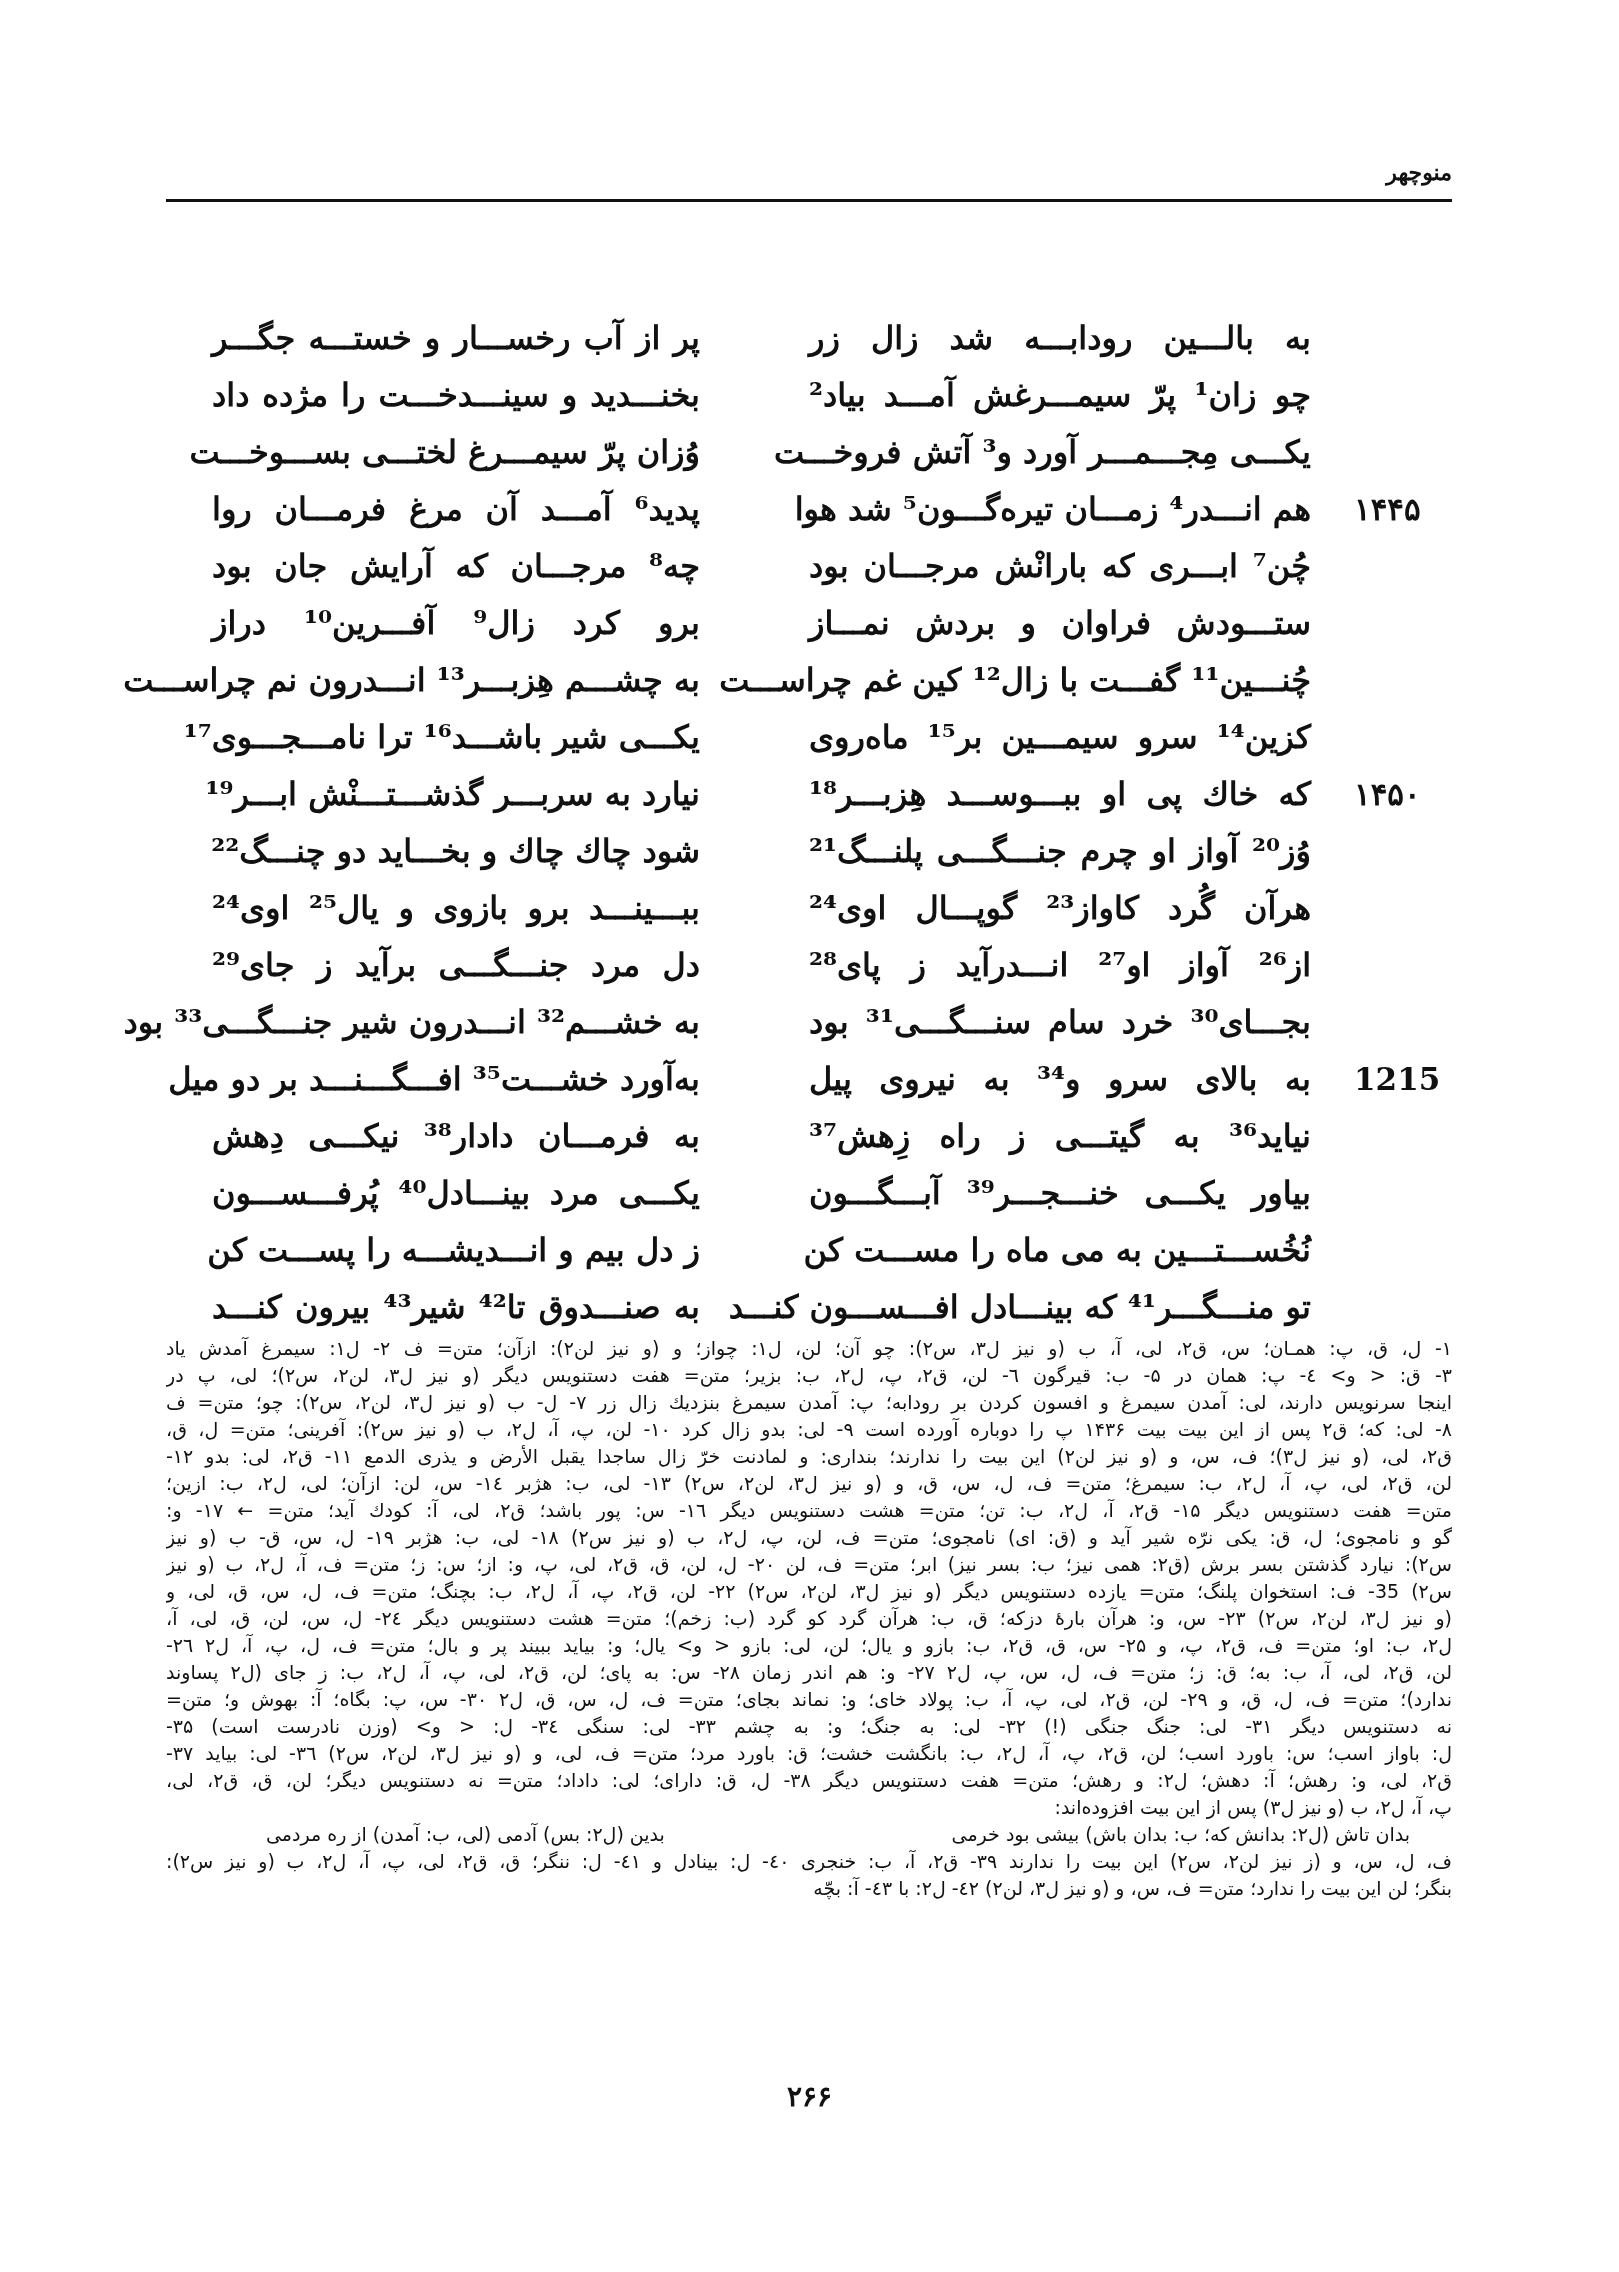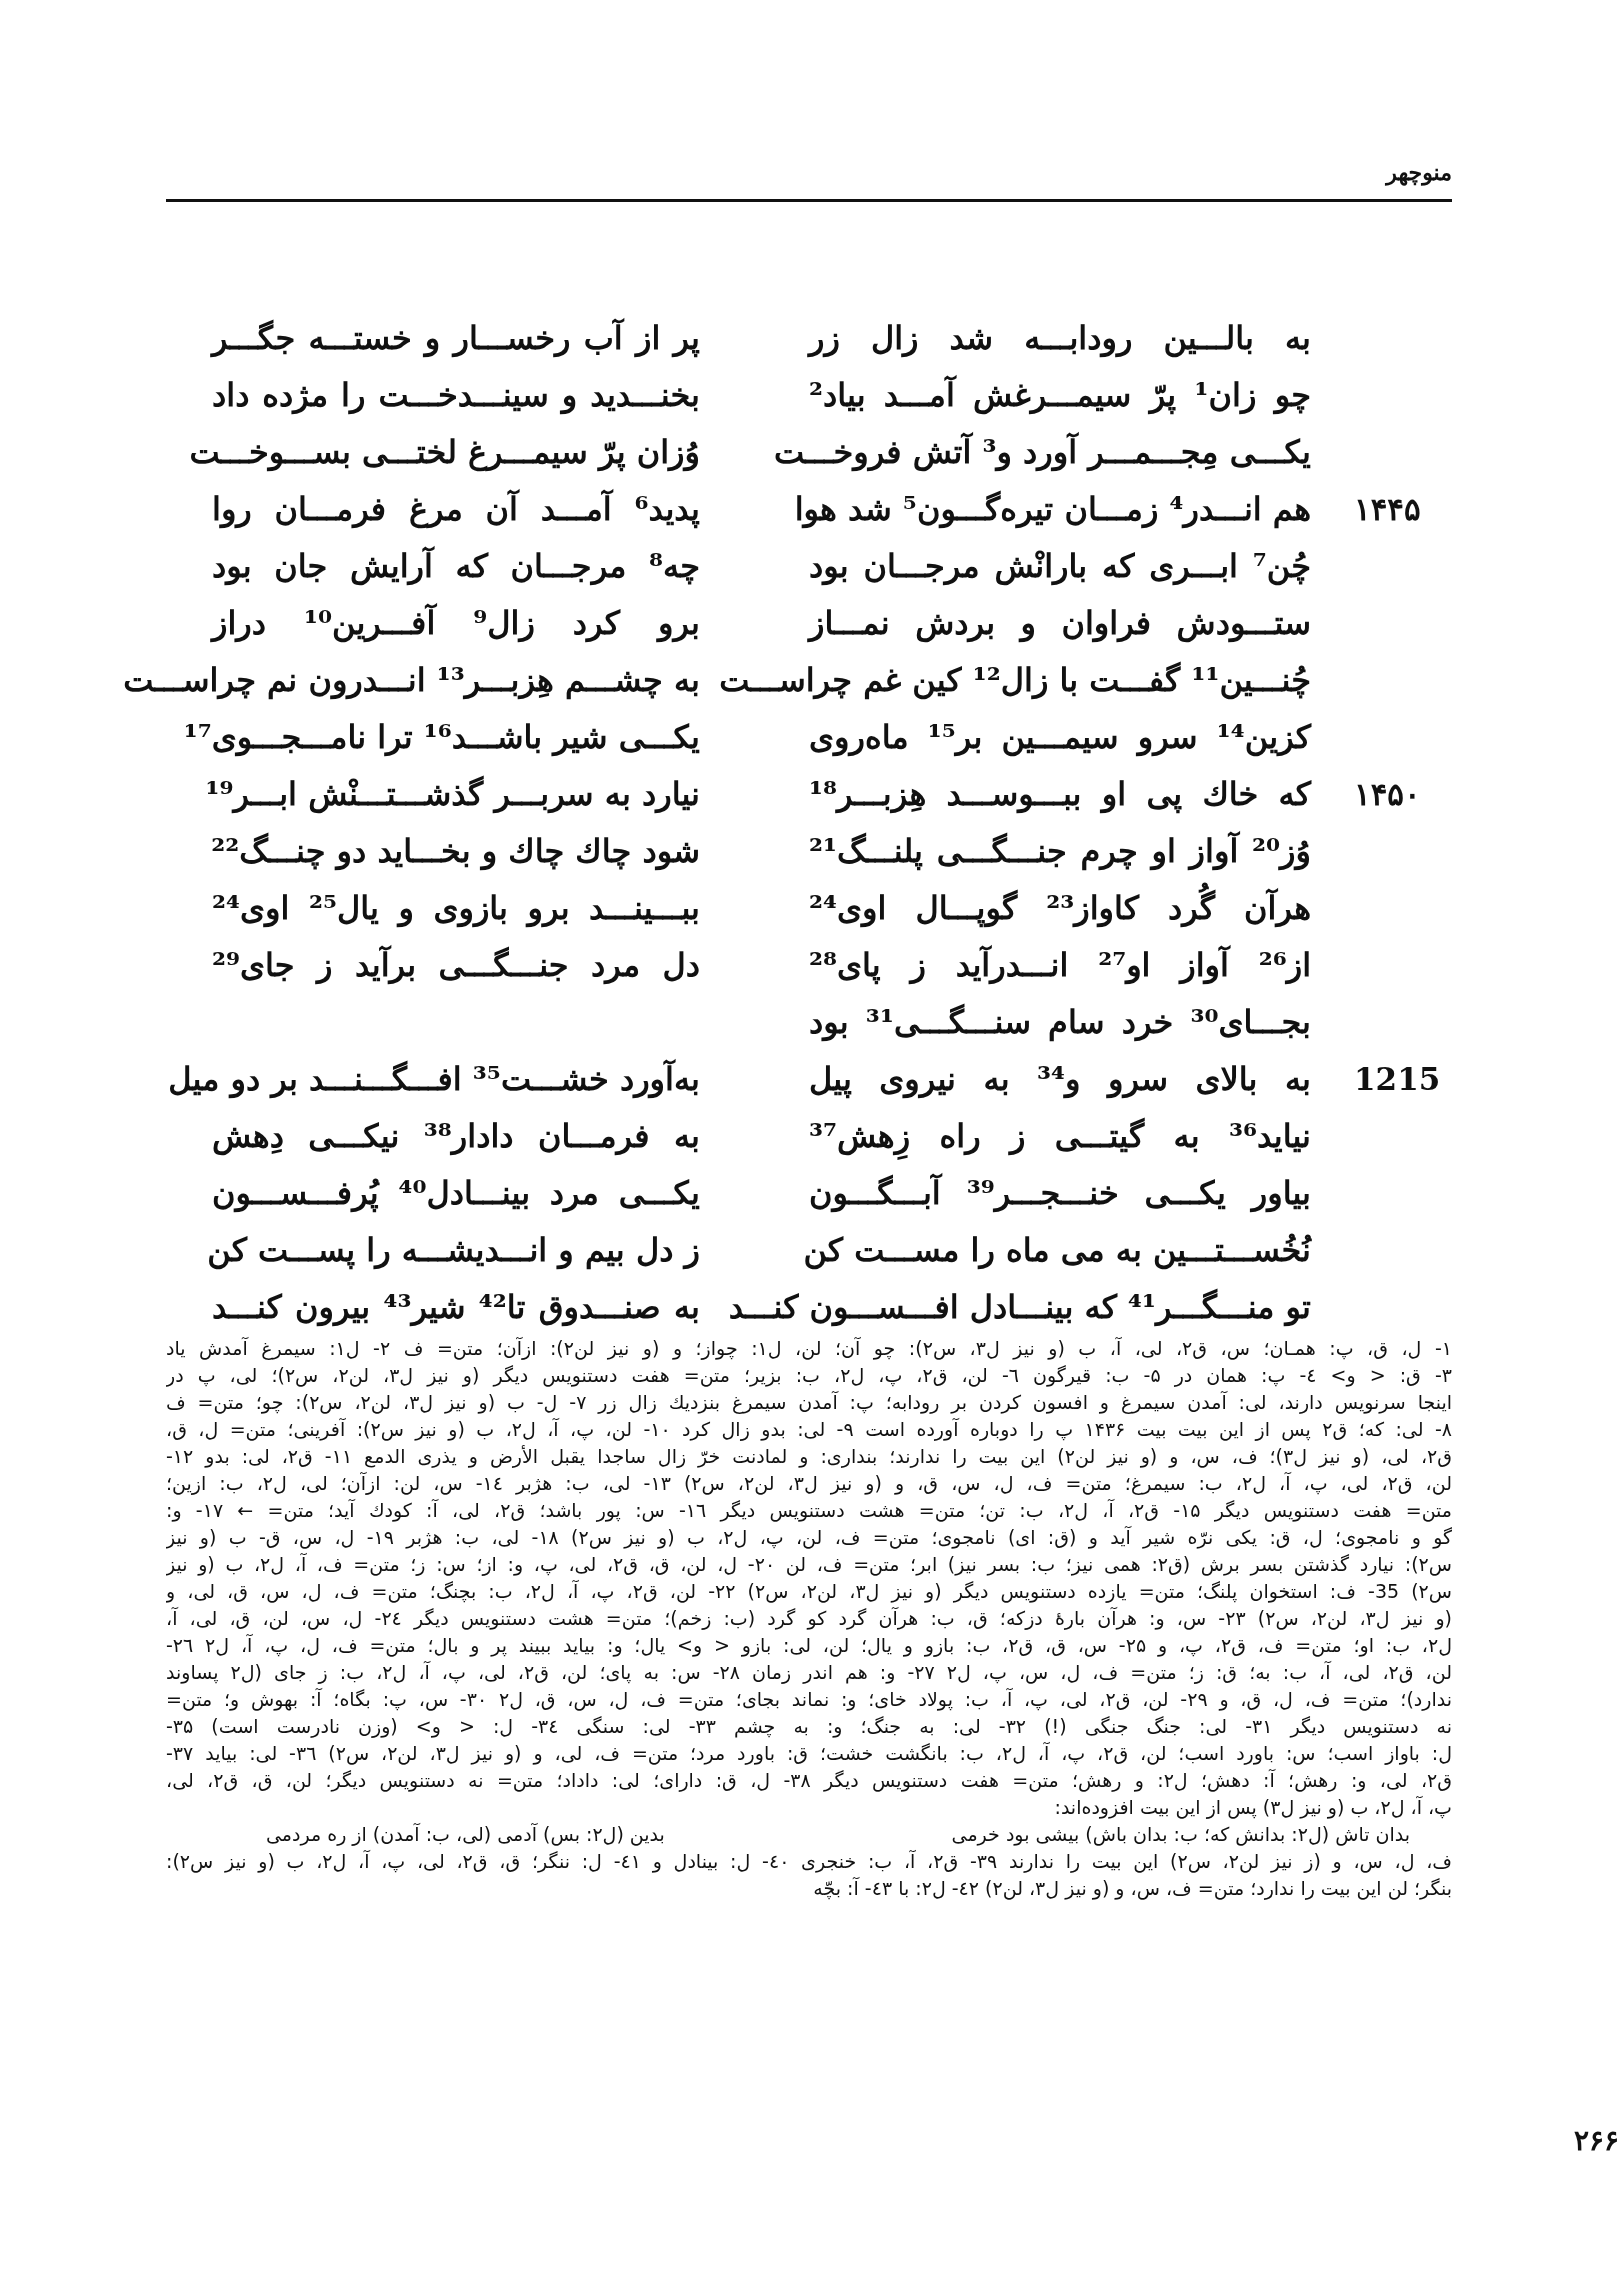--- a/index.html
+++ b/index.html
@@ -121,25 +121,24 @@
       display: inline-block;
       margin-left: 15px;
     }
 
     
     .page-number {
       position: absolute;
       top: 2080px;
       left: 0;
       width: 1619px;
-      text-align: right;
+      text-align: center;
       font-size: 28px;
       font-weight: bold;
       direction: rtl;
-      margin-top: 44px;
     }
   </style>
 </head>
 <body>
 
 <div class="page">
 
   <div class="running-header">
     <div class="running-title">منوچهر</div>
     <div class="header-rule"></div>
@@ -202,20 +201,21 @@
         <div class="hemistich second">ببـــینـــد برو بازوی و یال²⁵ اوی²⁴</div>
       </div>
       <div class="verse-row">
         <div class="verse-number"></div>
         <div class="hemistich first">از²⁶ آواز او²⁷ انـــدرآید ز پای²⁸</div>
         <div class="hemistich second">دل مرد جنـــگـــی برآید ز جای²⁹</div>
       </div>
       <div class="verse-row">
         <div class="verse-number"></div>
         <div class="hemistich first">بجـــای³⁰ خرد سام سنـــگـــی³¹ بود</div>
+        <div class="hemistich second">به خشـــم³² انـــدرون شیر جنـــگـــی³³ بود</div>
       </div>
       <div class="verse-row">
         <div class="verse-number">1215</div>
         <div class="hemistich first">به بالای سرو و³⁴ به نیروی پیل</div>
         <div class="hemistich second">به‌آورد خشـــت³⁵ افـــگـــنـــد بر دو میل</div>
       </div>
       <div class="verse-row">
         <div class="verse-number"></div>
         <div class="hemistich first">نیاید³⁶ به گیتـــی ز راه زِهش³⁷</div>
         <div class="hemistich second">به فرمـــان دادار³⁸ نیکـــی دِهش</div>

